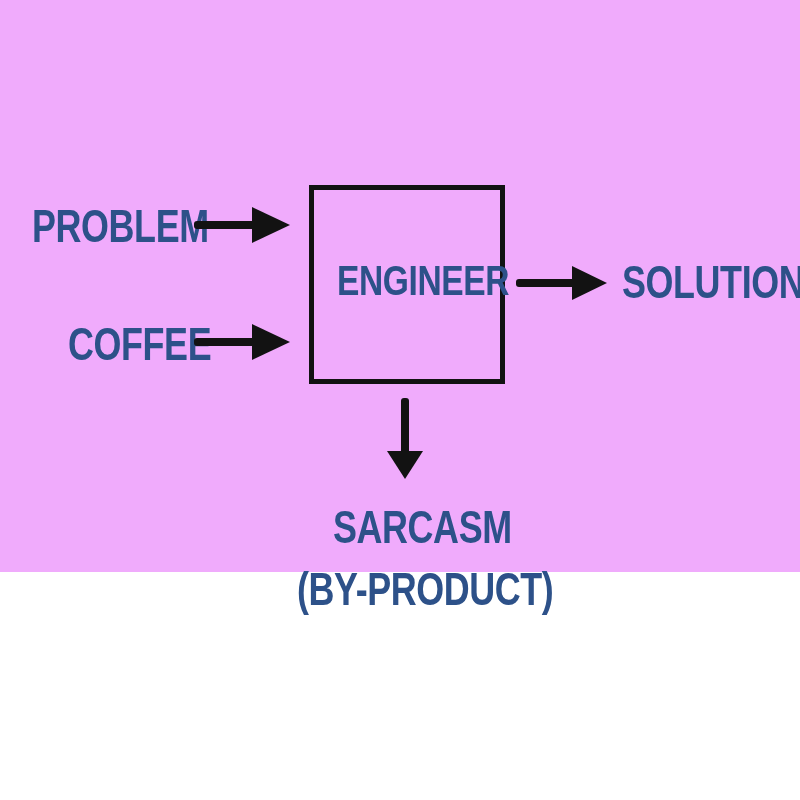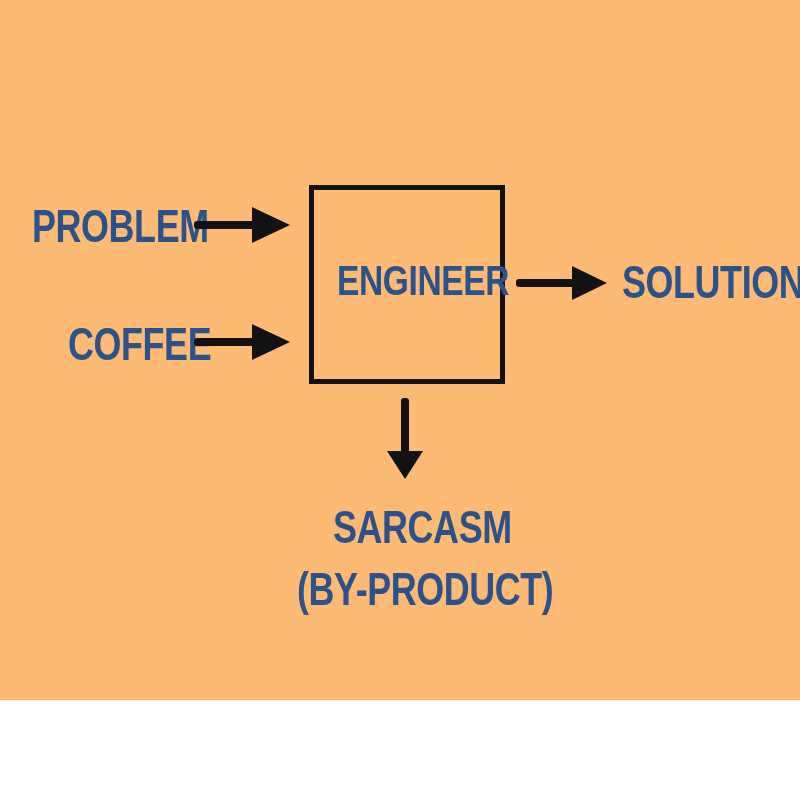--- a/index.html
+++ b/index.html
@@ -9,22 +9,22 @@
   }
   body {
     width: 800px;
     height: 800px;
     overflow: hidden;
     font-family: "Liberation Sans", sans-serif;
   }
   #canvas {
     position: relative;
     width: 800px;
-    height: 700px;
-    background: #fdba74;
+    height: 572px;
+    background: #f0abfc;
   }
 
   
   .label {
     position: absolute;
     color: #2d5189;
     font-family: "Liberation Sans", sans-serif;
     font-weight: bold;
     font-size: 46px;
     line-height: 1;

